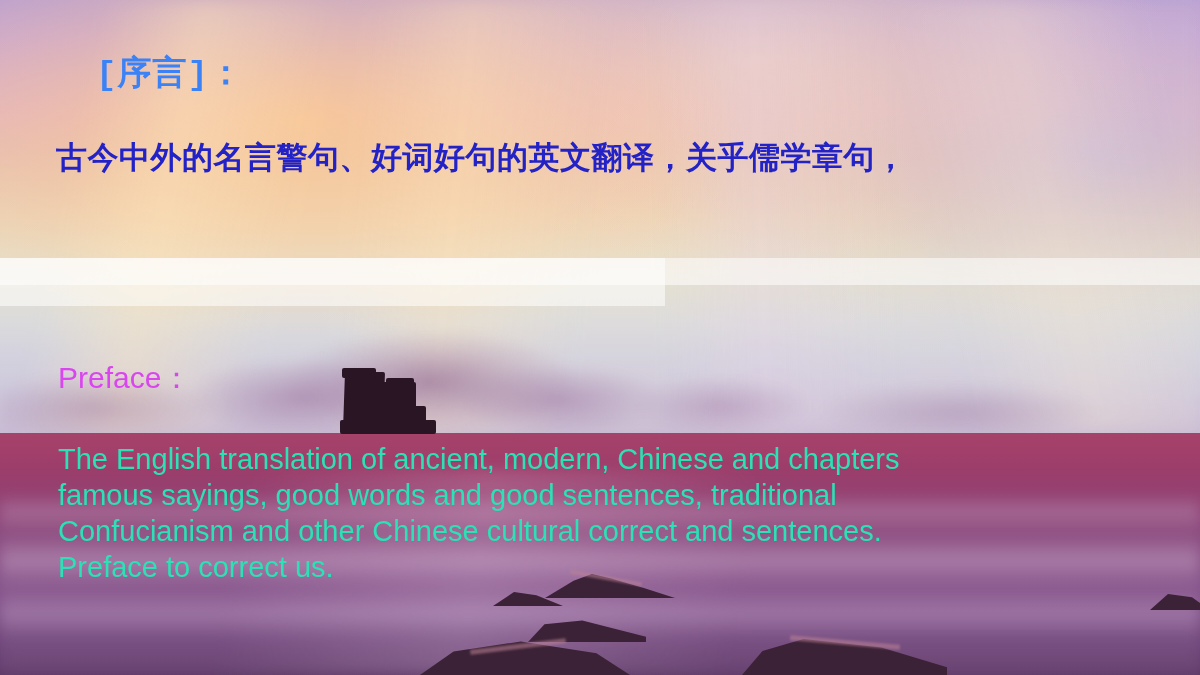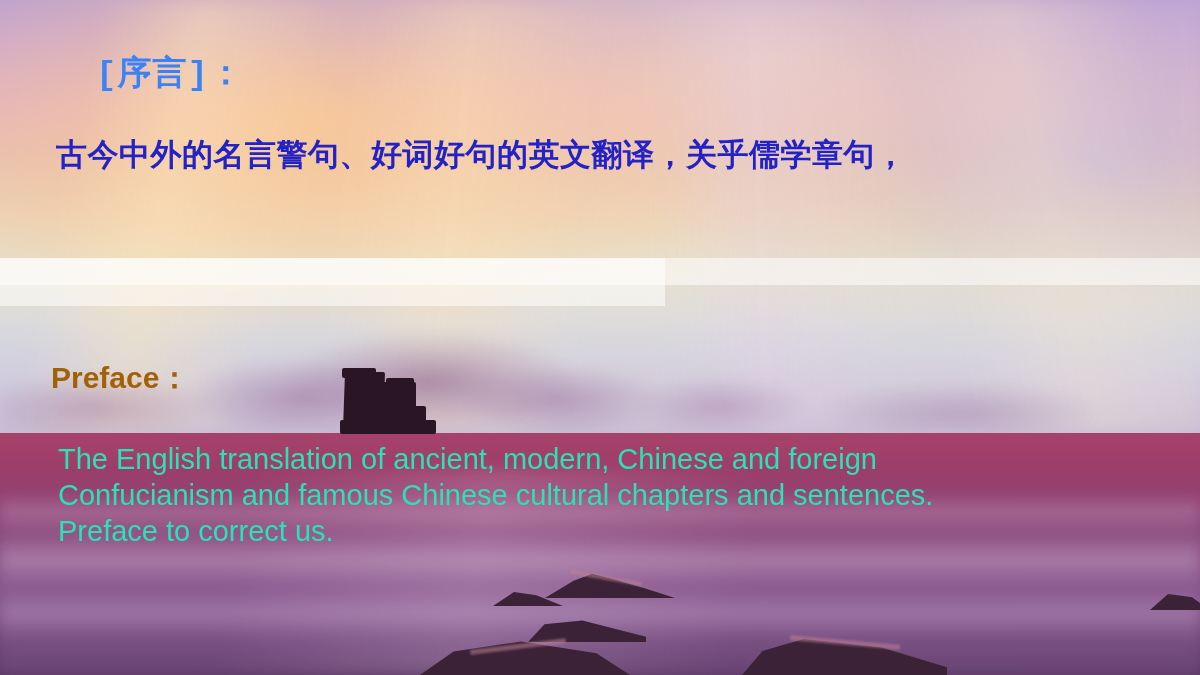--- a/index.html
+++ b/index.html
@@ -150,29 +150,29 @@
     position: absolute;
     left: 56px; top: 138px;
     width: 1105px;
     font-family: "DejaVu Serif", "Liberation Serif", serif;
     font-size: 31px;
     font-weight: 700;
     line-height: 38px;
     letter-spacing: 0.5px;
     color: #2222c6;
   }
-  .cn-body .ln { display: block; white-space: pre; font-family: Liberation Mono, monospace; }
+  .cn-body .ln { display: block; white-space: pre; }
 
   .en-title {
     position: absolute;
-    left: 51px; top: 358px;
+    left: 58px; top: 358px;
     font-family: "Liberation Sans", sans-serif;
     font-size: 30px;
-    font-weight: 700;
-    color: #a16207;
+    font-weight: 400;
+    color: #d946ef;
     white-space: pre;
   }
 
   .en-body {
     position: absolute;
     left: 58px; top: 441px;
     width: 1080px;
     font-family: "Liberation Sans", sans-serif;
     font-size: 29px;
     font-weight: 400;
@@ -216,18 +216,19 @@
 
   <div class="cn-title">[序言]：</div>
 
   <div class="cn-body">
     <span class="ln">古今中外的名言警句、好词好句的英文翻译，关乎儒学章句，</span>
   </div>
 
   <div class="en-title">Preface：</div>
 
   <div class="en-body">
-    <span class="ln">The English translation of ancient, modern, Chinese and foreign</span>
-    <span class="ln">Confucianism and famous Chinese cultural chapters and sentences.</span>
+    <span class="ln">The English translation of ancient, modern, Chinese and chapters</span>
+    <span class="ln">famous sayings, good words and good sentences, traditional</span>
+    <span class="ln">Confucianism and other Chinese cultural correct and sentences.</span>
     <span class="ln">Preface to correct us.</span>
   </div>
 
 </div>
 
 </body></html>

